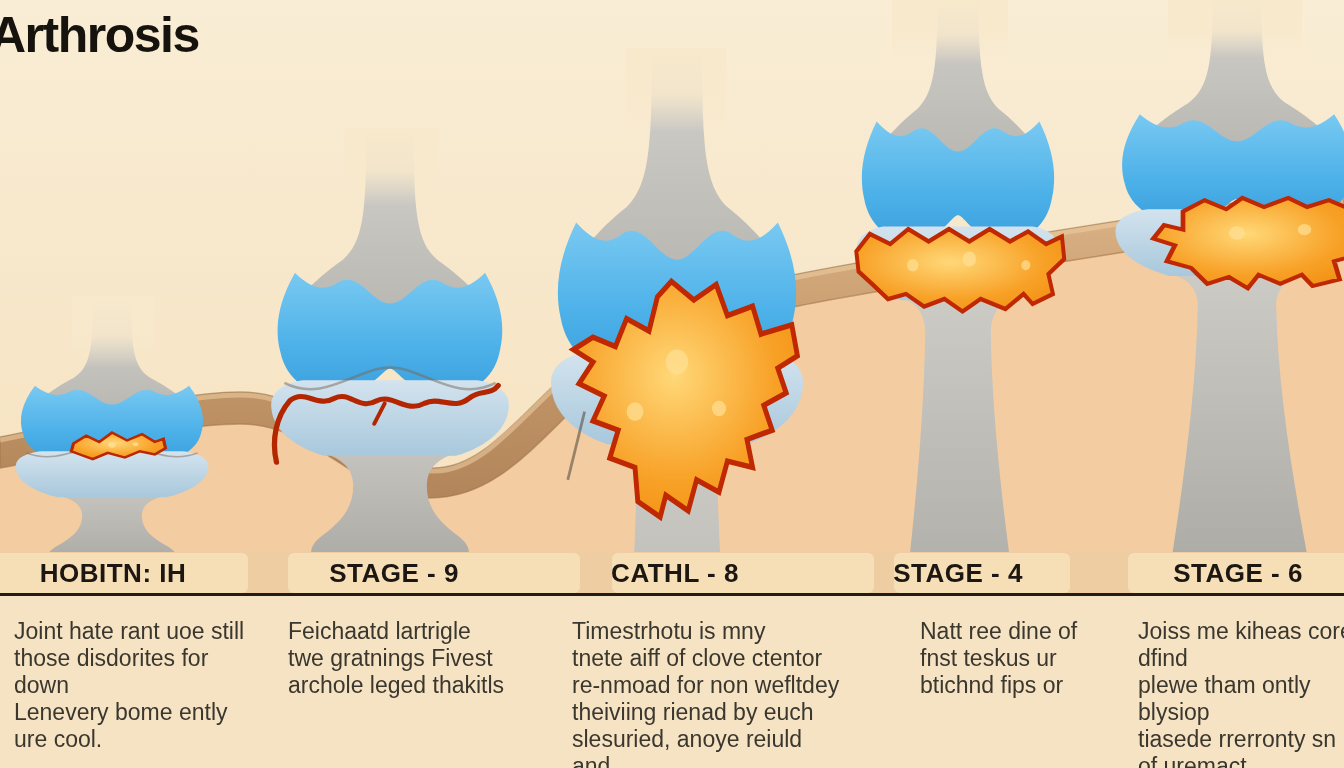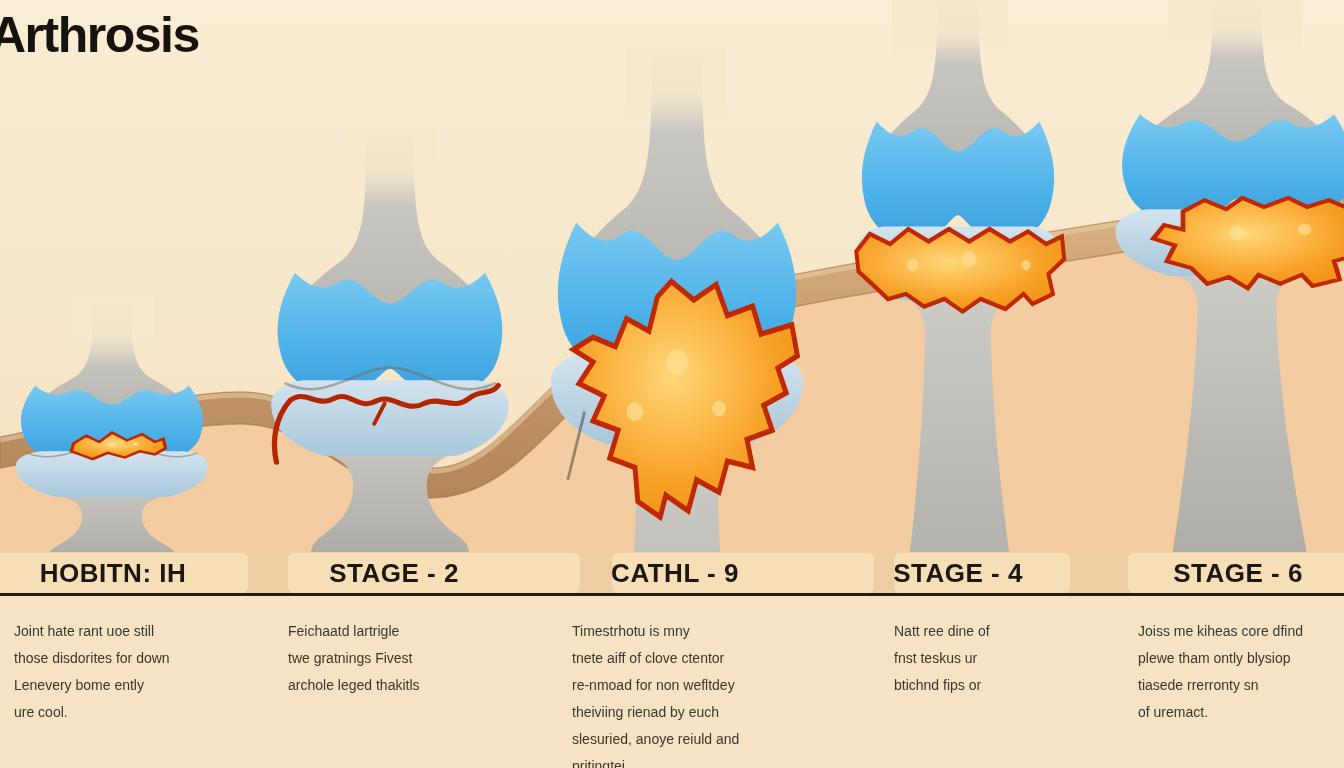--- a/index.html
+++ b/index.html
@@ -14,32 +14,32 @@
     left:-10px;top:6px;
     font-size:50px;font-weight:700;letter-spacing:-1.5px;color:#16130e;
   }
   .stage-label{
     top:558px;height:36px;
     font-size:26px;font-weight:700;color:#1c1712;letter-spacing:.5px;
     text-align:center;white-space:nowrap;
   }
   .stage-desc{
     top:618px;
-    font-size:14px;line-height:27px;color:#3a372f;
+    font-size:23px;line-height:27px;color:#3a372f;
     white-space:pre-line;
   }
   .lbl-1{left:-17px;width:260px;}
   .lbl-2{left:264px;width:260px;}
   .lbl-3{left:545px;width:260px;}
   .lbl-4{left:828px;width:260px;}
   .lbl-5{left:1108px;width:260px;}
   .dsc-1{left:14px;width:255px;}
   .dsc-2{left:288px;width:255px;}
   .dsc-3{left:572px;width:268px;}
-  .dsc-4{left:894px;width:245px;}
+  .dsc-4{left:920px;width:245px;}
   .dsc-5{left:1138px;width:230px;}
 </style>
 </head>
 <body>
 
 <svg id="scene" viewBox="0 0 1344 768" aria-hidden="true">
   <defs>
     <linearGradient id="gBgTop" x1="0" y1="0" x2="0" y2="1">
       <stop offset="0" stop-color="#f9edd5"></stop>
         <stop offset="1" stop-color="#f6e2c0"></stop>
@@ -157,22 +157,22 @@
   <rect x="894" y="553" width="176" height="40" rx="6" fill="#f6deb6"></rect>
   <rect x="1128" y="553" width="226" height="40" rx="6" fill="#f6deb6"></rect>
   <rect x="0" y="593" width="1344" height="3" fill="#221c13"></rect>
 
   <rect x="0" y="596" width="1344" height="172" fill="#f6e3c3"></rect>
 </svg>
 
 <div class="overlay title">Arthrosis</div>
 
 <div class="overlay stage-label lbl-1">HOBITN: IH</div>
-<div class="overlay stage-label lbl-2">STAGE - 2</div>
-<div class="overlay stage-label lbl-3">CATHL - 9</div>
+<div class="overlay stage-label lbl-2">STAGE - 9</div>
+<div class="overlay stage-label lbl-3">CATHL - 8</div>
 <div class="overlay stage-label lbl-4">STAGE - 4</div>
 <div class="overlay stage-label lbl-5">STAGE - 6</div>
 
 <div class="overlay stage-desc dsc-1">Joint hate rant uoe still
 those disdorites for down
 Lenevery bome ently
 ure cool.</div>
 <div class="overlay stage-desc dsc-2">Feichaatd lartrigle
 twe gratnings Fivest
 archole leged thakitls</div>

